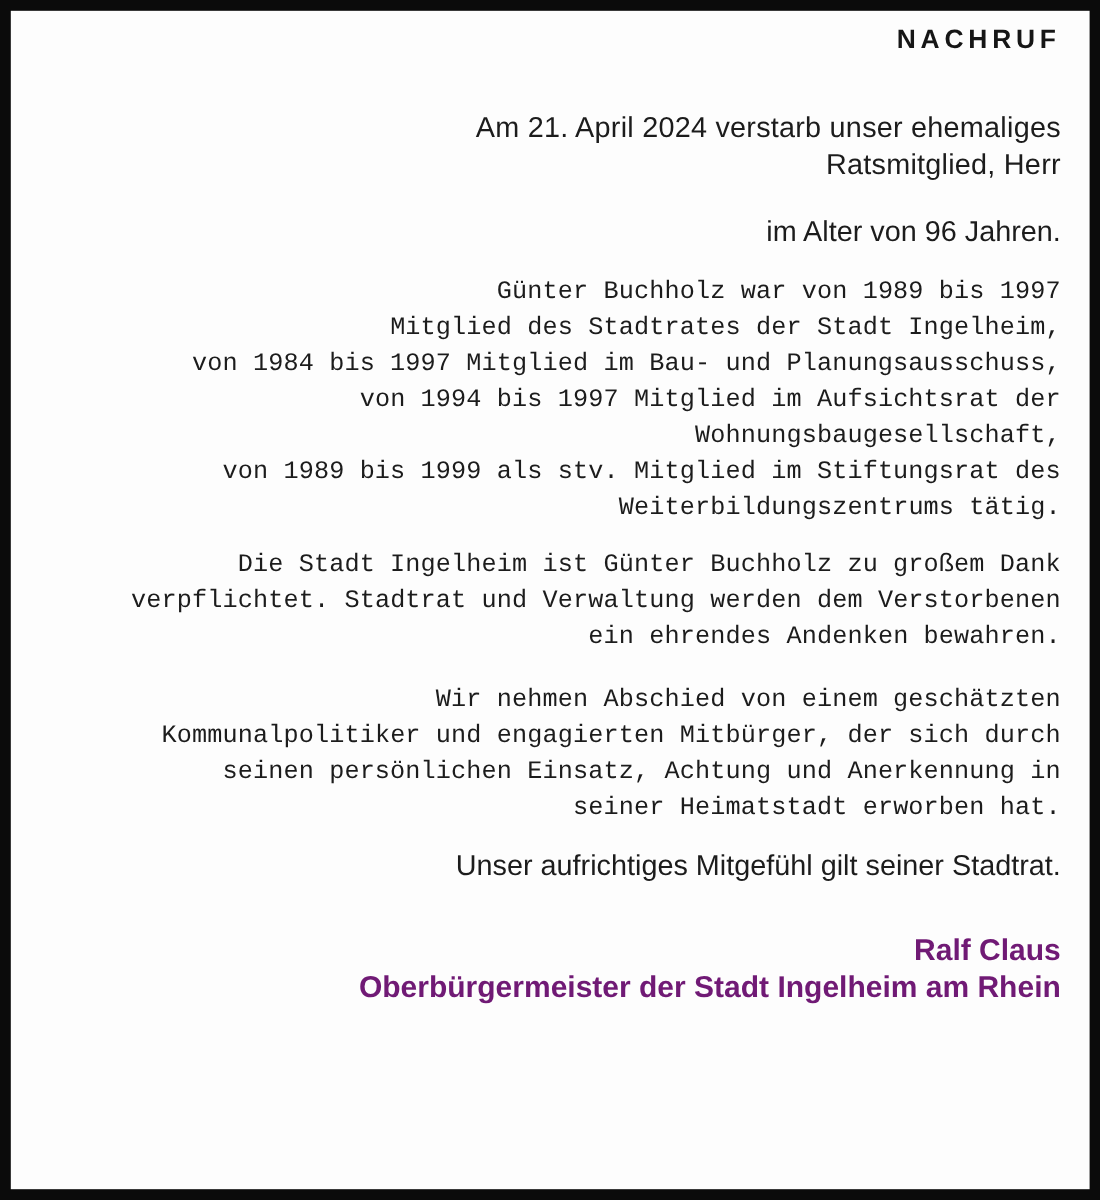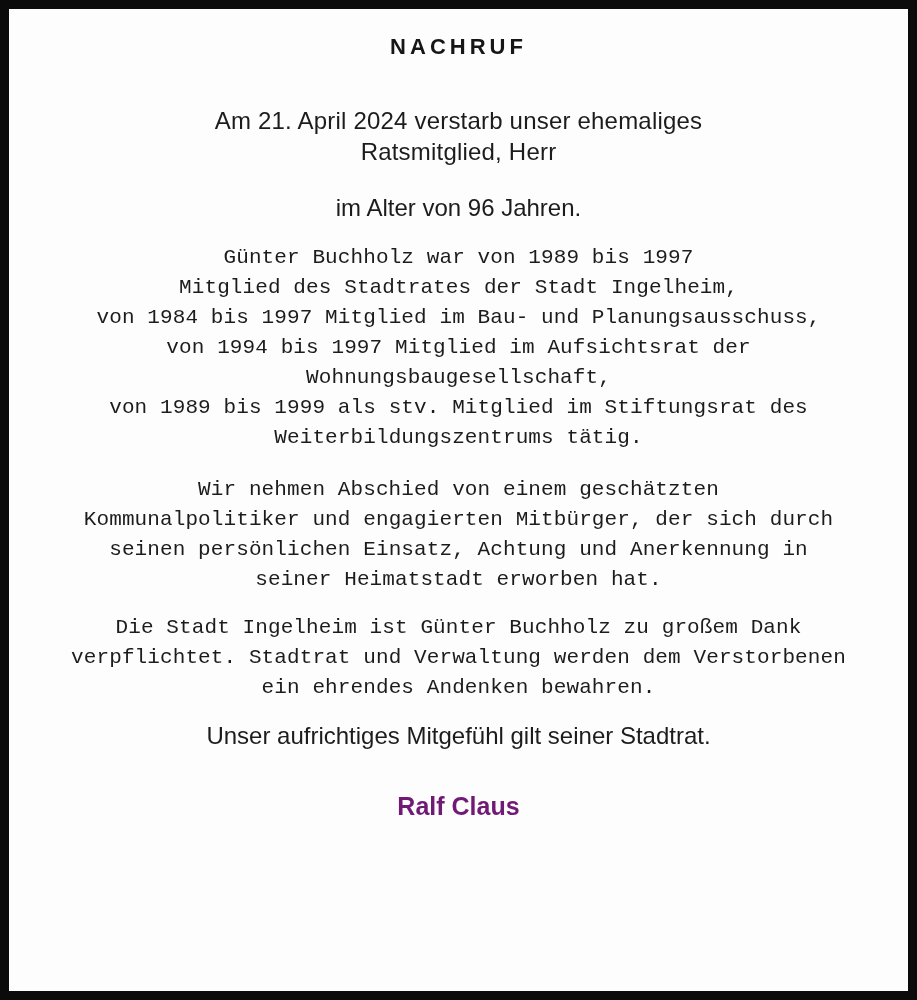--- a/index.html
+++ b/index.html
@@ -16,22 +16,22 @@
     background: #fdfdfd;
     border: 9px solid #0b0b0b;
     overflow: hidden;
     font-family: "Liberation Sans", "DejaVu Sans", sans-serif;
     color: #1c1c1c;
   }
   .content {
     box-sizing: border-box;
     width: 100%;
     height: 100%;
-    padding: 26px 24px 0 24px;
-    text-align: center;
+    padding: 12px 24px 0 24px;
+    text-align: right;
   }
   .lines {
     white-space: pre-line;
   }
   .kicker {
     font-size: 22px;
     line-height: 24px;
     font-weight: 700;
     letter-spacing: 4px;
     color: #161616;
@@ -94,30 +94,31 @@
     <p class="age-line">im Alter von 96 Jahren.</p>
 
     <p class="para lines">Günter Buchholz war von 1989 bis 1997
 Mitglied des Stadtrates der Stadt Ingelheim,
 von 1984 bis 1997 Mitglied im Bau- und Planungsausschuss,
 von 1994 bis 1997 Mitglied im Aufsichtsrat der
 Wohnungsbaugesellschaft,
 von 1989 bis 1999 als stv. Mitglied im Stiftungsrat des
 Weiterbildungszentrums tätig.</p>
 
+    <p class="para gratitude lines">Die Stadt Ingelheim ist Günter Buchholz zu großem Dank
+verpflichtet. Stadtrat und Verwaltung werden dem Verstorbenen
+ein ehrendes Andenken bewahren.</p>
+
     <p class="para tribute lines">Wir nehmen Abschied von einem geschätzten
 Kommunalpolitiker und engagierten Mitbürger, der sich durch
 seinen persönlichen Einsatz, Achtung und Anerkennung in
 seiner Heimatstadt erworben hat.</p>
-
-    <p class="para gratitude lines">Die Stadt Ingelheim ist Günter Buchholz zu großem Dank
-verpflichtet. Stadtrat und Verwaltung werden dem Verstorbenen
-ein ehrendes Andenken bewahren.</p>
 
     <p class="single">Unser aufrichtiges Mitgefühl gilt seiner Stadtrat.</p>
 
 
     <div class="signature">
       <div>Ralf Claus</div>
+      <div>Oberbürgermeister der Stadt Ingelheim am Rhein</div>
     </div>
 
   </div>
 </main>
 
 </body></html>

